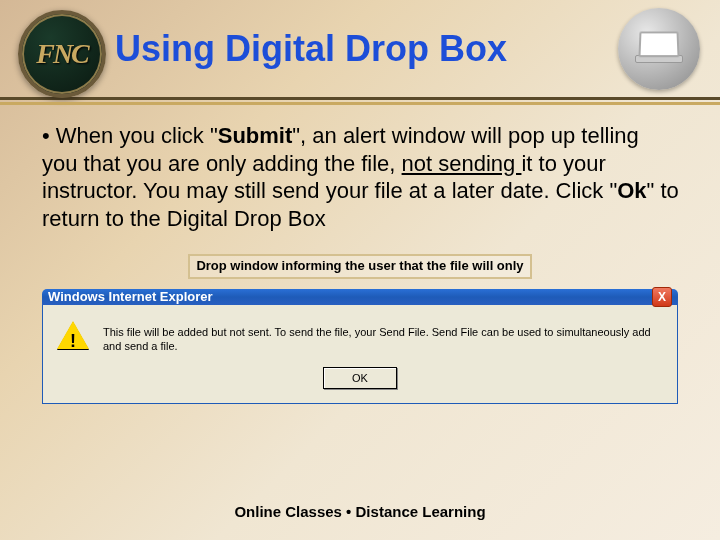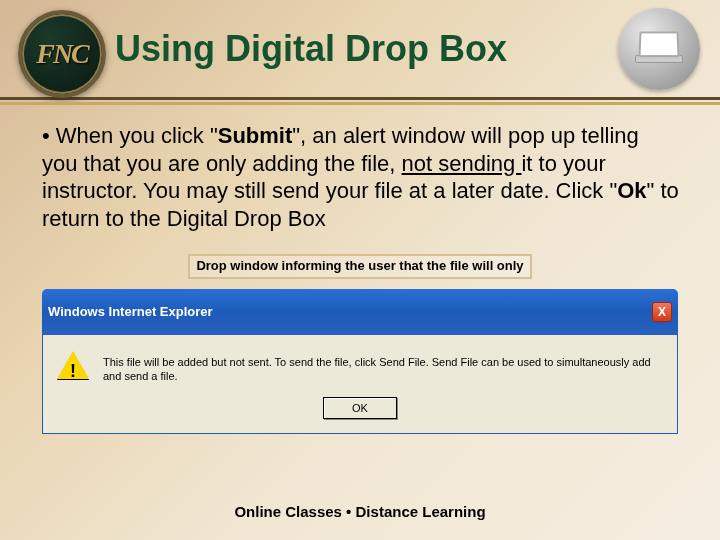--- a/index.html
+++ b/index.html
@@ -48,21 +48,21 @@
     letter-spacing: -2px;
     font-style: italic;
   }
   .title {
     position: absolute;
     left: 115px;
     top: 28px;
     font-family: "Arial Black", Gadget, sans-serif;
     font-size: 36px;
     font-weight: 900;
-    color: #14532d;
+    color: #1d4ed8;
     letter-spacing: 0px;
   }
   .laptop-icon {
     position: absolute;
     right: 20px;
     top: 8px;
     width: 82px;
     height: 82px;
     border-radius: 50%;
     background: radial-gradient(circle at 35% 30%, #e8e8e8, #888);
@@ -113,21 +113,21 @@
     border: 2px solid #d4c090;
     padding: 2px 6px;
     background: rgba(255,255,255,0.2);
   }
   .dialog-wrapper {
     margin: 10px auto 0;
     width: 636px;
     position: relative;
   }
   .dialog-titlebar {
-    height: 46px;
+    height: 16px;
     background: linear-gradient(to bottom, #2a6fd6 0%, #1e5bb8 50%, #285fc0 100%);
     display: flex;
     align-items: center;
     padding: 0 6px;
     border-top-left-radius: 5px;
     border-top-right-radius: 5px;
   }
   .dialog-title {
     color: #fff;
     font-size: 13px;
@@ -251,21 +251,21 @@
     <div class="close-btn">
       <span>X</span>
     </div>
   </div>
   <div class="dialog-body">
     <div class="dialog-row">
       <div class="warn-icon">
         <div class="warn-triangle"></div>
         <div class="warn-bang">!</div>
       </div>
-      <div class="dialog-msg">This file will be added but not sent. To send the file, click Send File. Send File can be used to simultaneously add and send a file.</div>
+      <div class="dialog-msg">This file will be added but not sent. To send the file, your Send File. Send File can be used to simultaneously add and send a file.</div>
     </div>
     <div class="dialog-btn-row">
       <button class="ok-btn">OK</button>
     </div>
   </div>
 </div>
 
 <div class="footer">Online Classes  •  Distance Learning</div>
 
 </body></html>

